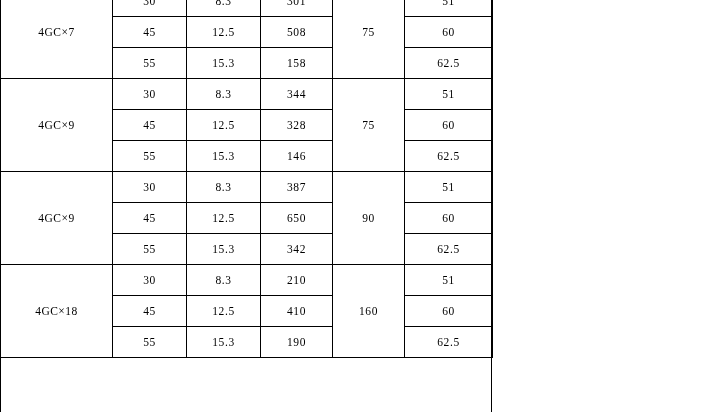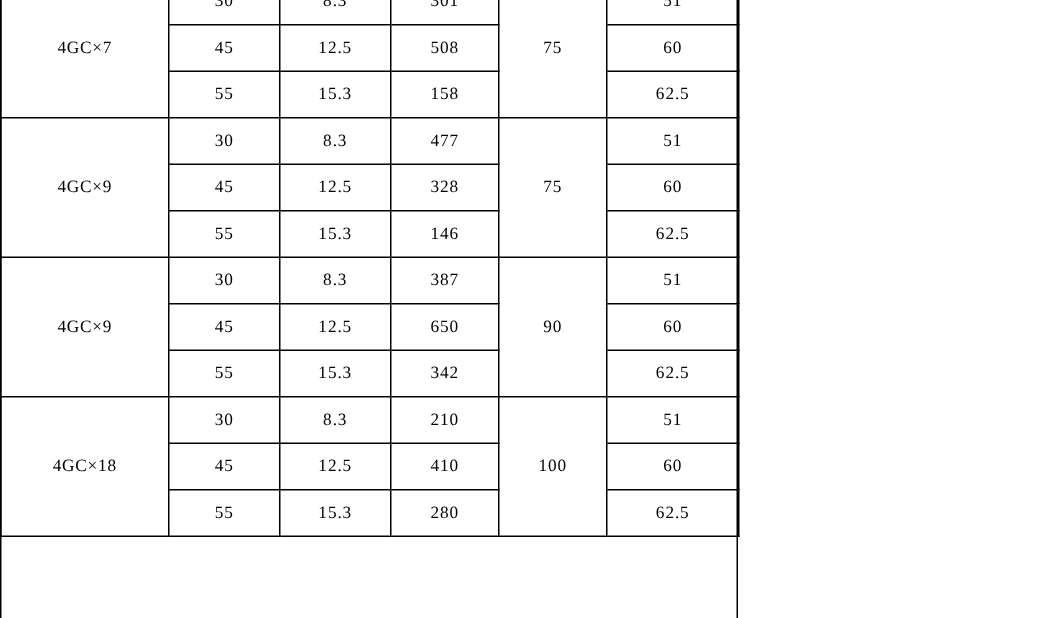--- a/index.html
+++ b/index.html
@@ -114,21 +114,21 @@
         <td>15.3</td>
         <td>158</td>
         <td>62.5</td>
         <td class="pad"></td>
       </tr>
 
       <tr>
         <td class="model" rowspan="3">4GC×9</td>
         <td>30</td>
         <td>8.3</td>
-        <td>477</td>
+        <td>344</td>
         <td rowspan="3">75</td>
         <td>51</td>
         <td class="pad"></td>
       </tr>
       <tr>
         <td>45</td>
         <td>12.5</td>
         <td>328</td>
         <td>60</td>
         <td class="pad"></td>
@@ -163,35 +163,35 @@
         <td>342</td>
         <td>62.5</td>
         <td class="pad"></td>
       </tr>
 
       <tr>
         <td class="model" rowspan="3">4GC×18</td>
         <td>30</td>
         <td>8.3</td>
         <td>210</td>
-        <td rowspan="3">100</td>
+        <td rowspan="3">160</td>
         <td>51</td>
         <td class="pad"></td>
       </tr>
       <tr>
         <td>45</td>
         <td>12.5</td>
         <td>410</td>
         <td>60</td>
         <td class="pad"></td>
       </tr>
       <tr>
         <td>55</td>
         <td>15.3</td>
-        <td>280</td>
+        <td>190</td>
         <td>62.5</td>
         <td class="pad"></td>
       </tr>
 
     </tbody>
   </table>
 
   <div id="left-rule"></div>
   <div id="right-rule"></div>
 

